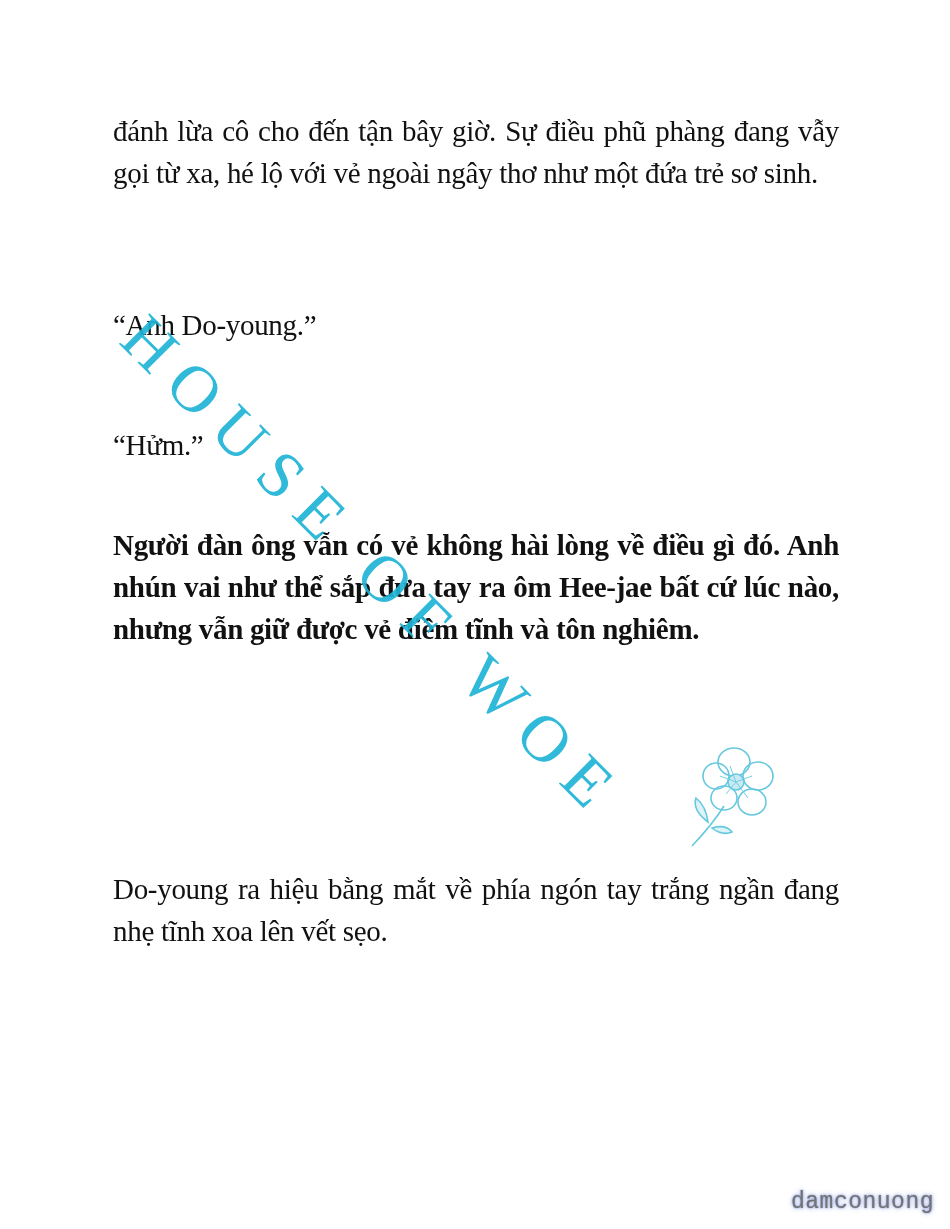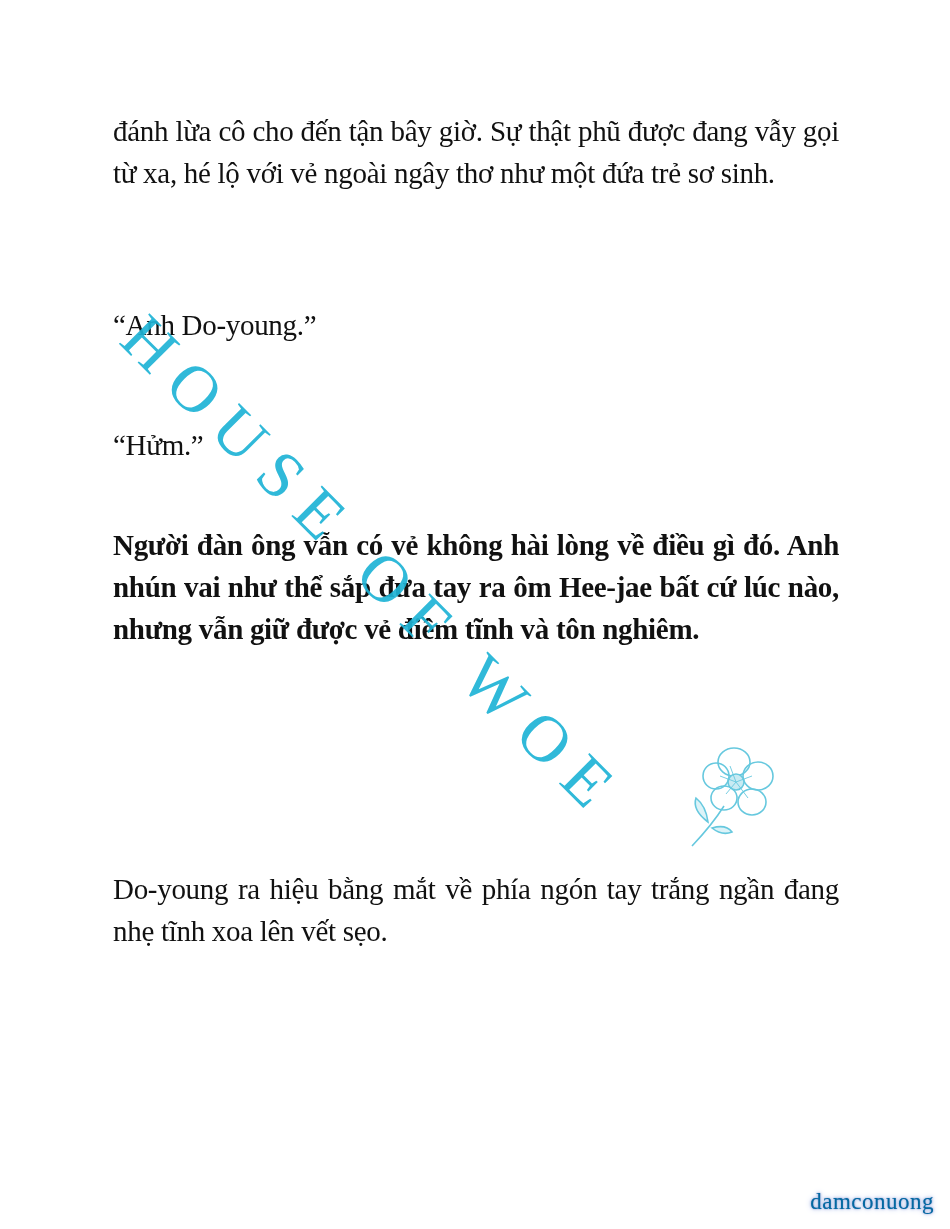--- a/index.html
+++ b/index.html
@@ -64,34 +64,34 @@
       top: 740px;
       width: 110px;
       height: 110px;
       pointer-events: none;
       opacity: 0.85;
     }
     .site-mark {
       position: absolute;
       right: 16px;
       bottom: 14px;
-      font-family: Liberation Serif, serif;
+      font-family: Liberation Mono, monospace;
       font-size: 23px;
       letter-spacing: 0.5px;
-      color: #0369a1;
+      color: #737373;
       text-shadow: 0 0 3px #8fa2d8, 0 0 6px #b8c4ea, 0 0 1px #7d8fcc;
       pointer-events: none;
     }
   </style>
 </head>
 <body>
 
 <div class="page">
 
-  <p class="para justify p1">đánh lừa cô cho đến tận bây giờ. Sự thật phũ được đang vẫy gọi từ xa, hé lộ với vẻ ngoài ngây thơ như một đứa trẻ sơ sinh.</p>
+  <p class="para justify p1">đánh lừa cô cho đến tận bây giờ. Sự điều phũ phàng đang vẫy gọi từ xa, hé lộ với vẻ ngoài ngây thơ như một đứa trẻ sơ sinh.</p>
   <p class="para p2">“Anh Do-young.”</p>
   <p class="para p3">“Hửm.”</p>
   <p class="para justify p4">Người đàn ông vẫn có vẻ không hài lòng về điều gì đó. Anh nhún vai như thể sắp đưa tay ra ôm Hee-jae bất cứ lúc nào, nhưng vẫn giữ được vẻ điềm tĩnh và tôn nghiêm.</p>
   <p class="para justify p6">Do-young ra hiệu bằng mắt về phía ngón tay trắng ngần đang nhẹ tĩnh xoa lên vết sẹo.</p>
 
   <div class="wm-house">HOUSE OF WOE</div>
 
   <svg class="flower" viewBox="0 0 110 110">
     <g fill="none" stroke="#4cbfd9" stroke-width="1.6">
       <ellipse cx="62" cy="22" rx="16" ry="14"></ellipse>

